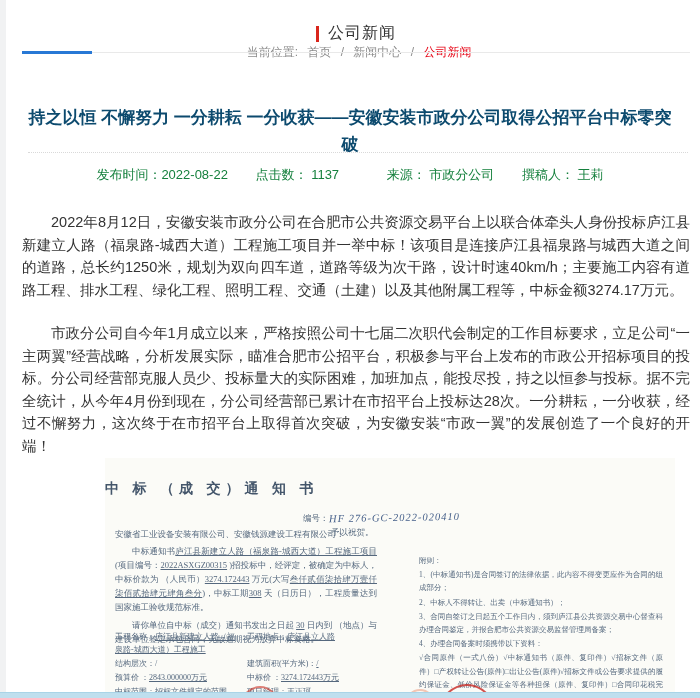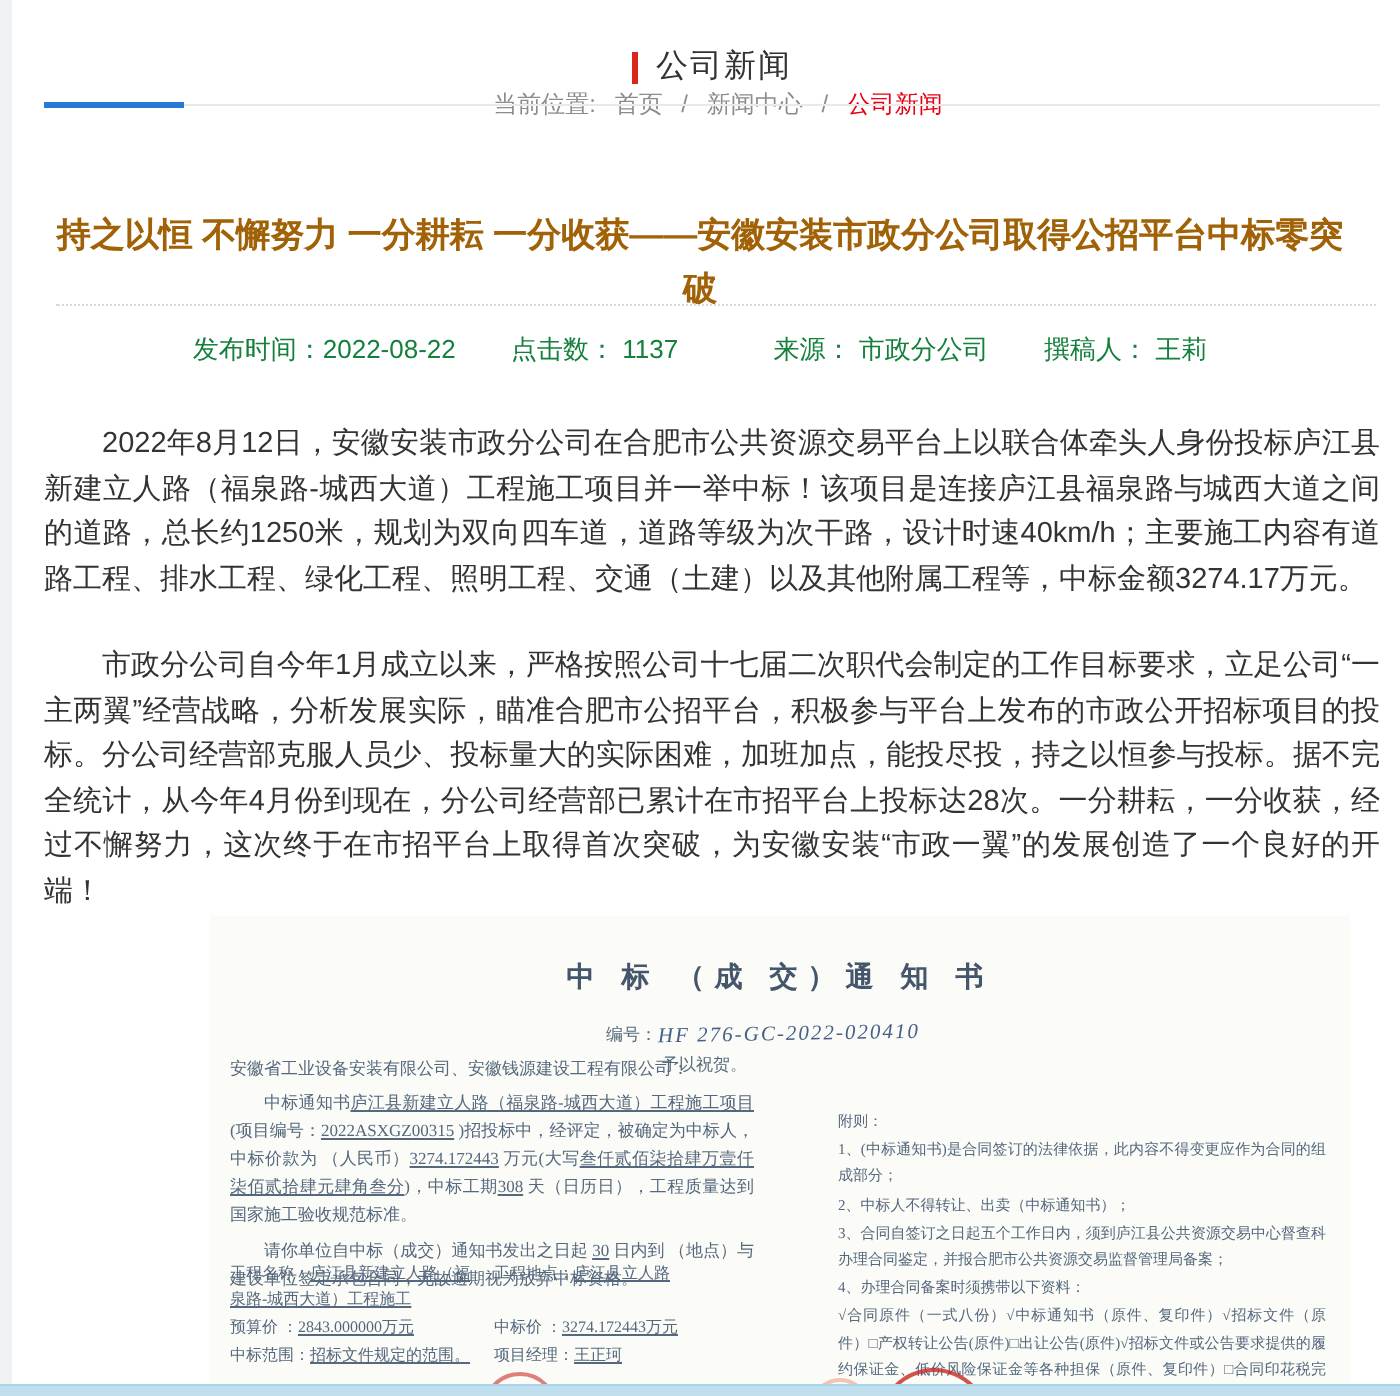--- a/index.html
+++ b/index.html
@@ -18,34 +18,34 @@
   .section-title{font-size:16px;color:#333;letter-spacing:1px;}
   .breadcrumb{font-size:12px;color:#8c8c8c;}
   .breadcrumb span{margin-left:6px;}
   .crumb-link{cursor:pointer;}
   .crumb-current{color:#e60012;}
   .header-divider{position:absolute;top:52px;left:22px;right:10px;height:1px;background:#e9e9e9;}
   .divider-accent{position:absolute;top:51px;left:22px;width:70px;height:3px;background:#2878d5;}
 
   
   .article-title{position:absolute;top:93px;left:28px;right:28px;text-align:center;
-    font-size:17px;font-weight:bold;color:#a16207;line-height:27px;}
+    font-size:17px;font-weight:bold;color:#0c4a6e;line-height:27px;}
   .dotted-sep{position:absolute;top:152px;left:28px;right:12px;border-top:1px dotted #d9d9d9;}
   .article-meta{position:absolute;top:166px;left:0;width:700px;text-align:center;
     font-size:13px;color:#15803d;}
   .article-meta .meta-item{margin:0 12px;}
   .article-body{position:absolute;top:211px;left:22px;right:10px;
     font-size:14.5px;color:#333;line-height:22.5px;text-align:justify;}
   .article-body p{margin:0 0 21px 0;text-indent:2em;}
 
   
   .notice-scan{position:absolute;left:105px;top:458px;width:570px;height:240px;
     background:#fbfbf7;color:#55687e;font-family:"Liberation Serif","DejaVu Serif",serif;
     overflow:hidden;}
-  .notice-title{position:absolute;top:22px;left:0;width:100%;text-align:center;
+  .notice-title{position:absolute;top:22px;left:0;width:100%;
     font-size:14px;font-weight:bold;letter-spacing:5px;color:#44566b;}
   .notice-serial{position:absolute;top:54px;left:198px;font-size:8.5px;}
   .serial-number{font-style:italic;font-size:10.5px;color:#46608a;letter-spacing:1px;
     display:inline-block;transform:rotate(-1deg);}
   .notice-addressee{position:absolute;top:71px;left:10px;font-size:8.5px;}
   .notice-congrats{position:absolute;top:69px;left:226px;font-size:8.5px;}
   .notice-left-col{position:absolute;top:86px;left:10px;width:262px;
     font-size:8.5px;line-height:14px;text-align:justify;}
   .notice-left-col .np{margin:0 0 4px 0;text-indent:2em;}
   .u{text-decoration:underline;text-underline-offset:1px;}
@@ -120,20 +120,24 @@
     <p class="np"><span>中标通知书</span><span class="u">庐江县新建立人路（福泉路-城西大道）工程施工项目</span><span>(项目编号：</span><span class="u">2022ASXGZ00315</span><span> )招投标中，经评定，被确定为中标人，中标价款为 （人民币）</span><span class="u">3274.172443</span><span> 万元(大写</span><span class="u">叁仟贰佰柒拾肆万壹仟柒佰贰拾肆元肆角叁分</span><span>)，中标工期</span><span class="u">308</span><span> 天（日历日），工程质量达到国家施工验收规范标准。</span></p>
     <p class="np"><span>请你单位自中标（成交）通知书发出之日起 </span><span class="u">30</span><span> 日内到 （地点）与建设单位签定承包合同，无故逾期视为放弃中标资格。</span></p>
   </div>
 
   <div class="notice-details">
     <div class="detail-row">
       <span class="detail-cell1"><span>工程名称：</span><span class="u">庐江县新建立人路（福泉路-城西大道）工程施工</span></span>
       <span class="detail-cell2"><span>工程地点：</span><span class="u">庐江县立人路</span></span>
     </div>
     <div class="detail-row">
+      <span class="detail-cell1"><span>结构层次：</span><span>/</span></span>
+      <span class="detail-cell2"><span>建筑面积(平方米)：</span><span class="u">/</span></span>
+    </div>
+    <div class="detail-row">
       <span class="detail-cell1"><span>预算价 ：</span><span class="u">2843.000000万元</span></span>
       <span class="detail-cell2"><span>中标价 ：</span><span class="u">3274.172443万元</span></span>
     </div>
     <div class="detail-row">
       <span class="detail-cell1"><span>中标范围：</span><span class="u">招标文件规定的范围。</span></span>
       <span class="detail-cell2"><span>项目经理：</span><span class="u">王正珂</span></span>
     </div>
   </div>
 
   <div class="notice-right-col">

